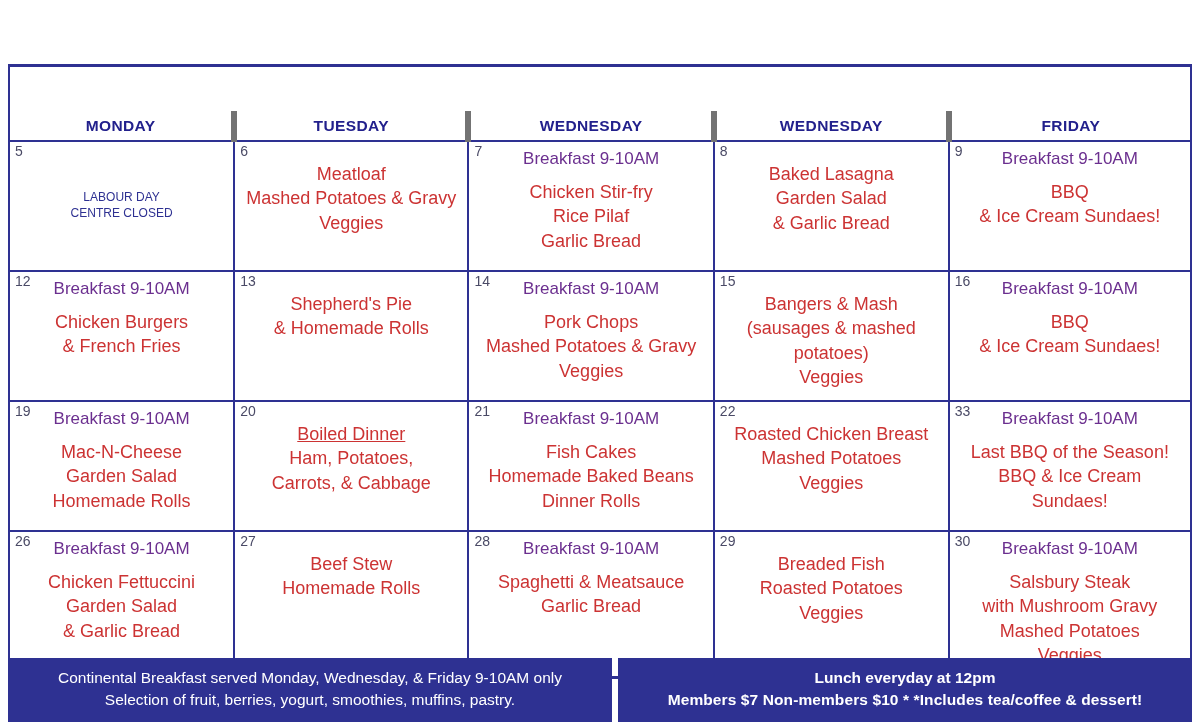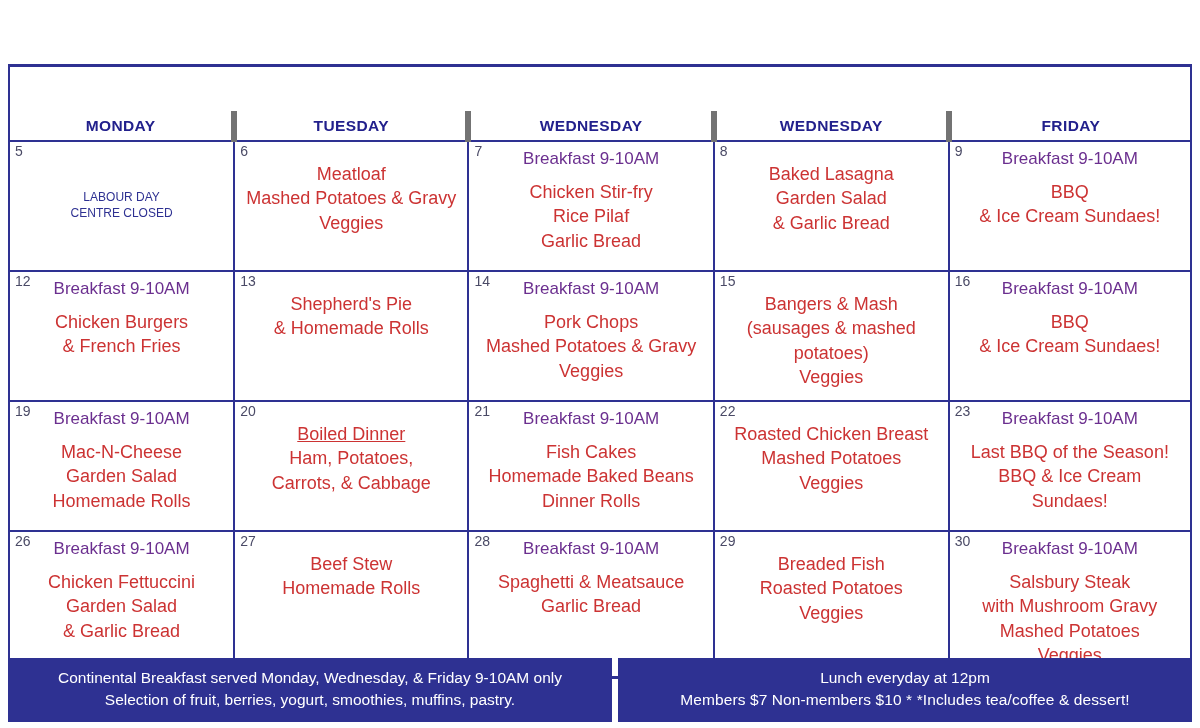--- a/index.html
+++ b/index.html
@@ -155,21 +155,21 @@
   }
   .fbanner {
     background: #2e3192;
     color: #ffffff;
     text-align: center;
     padding: 9px 8px 11px 8px;
     line-height: 1.42;
     font-size: 15.5px;
   }
   .fbanner.left  { width: 604px; }
-  .fbanner.right { flex: 1; font-weight: normal; }
+  .fbanner.right { flex: 1; font-weight: bold; }
   .fbanner .l1, .fbanner .l2 { white-space: nowrap; }
   .fbanner.right .l2 { letter-spacing: 0.1px; }
 </style>
 </head>
 <body>
 
 <div class="page">
 
 
   <div class="calendar">
@@ -333,21 +333,21 @@
               <div class="daynum">22</div>
               <div class="cellbody">
                 <div class="menu spacer-top">
                   <div>Roasted Chicken Breast</div>
                   <div>Mashed Potatoes</div>
                   <div>Veggies</div>
                 </div>
               </div>
             </td>
             <td class="daycell">
-              <div class="daynum">23</div>
+              <div class="daynum">33</div>
               <div class="cellbody">
                 <div class="breakfast">Breakfast 9-10AM</div>
                 <div class="menu">
                   <div>Last BBQ of the Season!</div>
                   <div>BBQ &amp; Ice Cream</div>
                   <div>Sundaes!</div>
                 </div>
               </div>
             </td>
           </tr>

